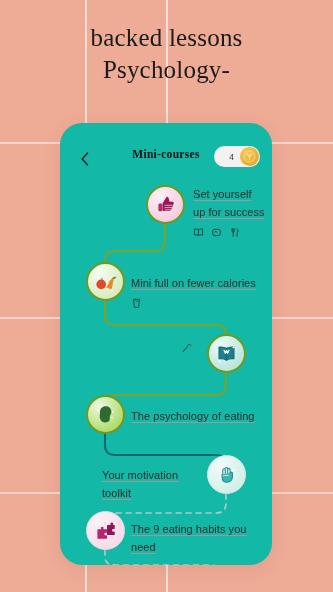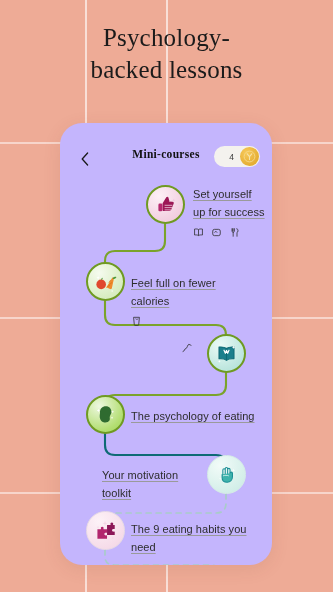--- a/index.html
+++ b/index.html
@@ -29,21 +29,21 @@
     text-align:center;
     font-family:"Liberation Serif", serif;
     font-size:25px; line-height:1.28; color:#1b1b1b; letter-spacing:.2px;
     padding:0 22px;
   }
 
   
   .phone-card {
     position:absolute; z-index:4;
     left:60px; top:123px; width:212px; height:442px;
-    background:#c4b5fd; border-radius:22px;
+    background:#14b8a6; border-radius:22px;
     box-shadow:0 4px 18px rgba(120,60,40,.10);
     overflow:hidden;
   }
 
   
   .app-header { position:absolute; left:0; top:22px; width:100%; height:30px; }
   .back-chevron {
     position:absolute; left:18px; top:4px; width:14px; height:20px;
     display:flex; align-items:center; justify-content:center;
     color:#1a1a1a;
@@ -125,22 +125,22 @@
 <div class="bg-grid">
   <div class="grid-noise"></div>
   <div class="grid-v v1"></div>
   <div class="grid-v v2"></div>
   <div class="grid-h h1"></div>
   <div class="grid-h h2"></div>
   <div class="grid-h h3"></div>
 </div>
 
 <div class="headline">
+  <div>backed lessons</div>
   <div>Psychology-</div>
-  <div>backed lessons</div>
 </div>
 
 <div class="phone-card">
 
   <div class="app-header">
     <div class="back-chevron">
       <svg width="8" height="14" viewBox="0 0 8 14" fill="none">
         <path d="M6.6 1 1.2 7l5.4 6" stroke="#1a1a1a" stroke-width="1.3" stroke-linecap="round" stroke-linejoin="round"></path>
       </svg>
     </div>
@@ -203,21 +203,21 @@
       <circle cx="8.5" cy="16" r="5" fill="#e0482f"></circle>
       <path d="M8.5 11.4c-.2-1.3.5-2.1 1.7-2.3-.2 1.3-.7 2-1.7 2.3z" fill="#4e9a3a"></path>
       <path d="M13.5 19.8 20 9.2c.4-.7 1.4-.5 1.5.3l.1 1.3-2 9.1c-.2.9-1.1 1.3-1.9.9l-3.8-1.8c-.5-.2-.6-.8-.4-1.2z" fill="#ef8a2c"></path>
       <path d="M18.3 11.6l-1.6 2.3M19.5 14.2l-2 1.6M17.2 17.2l-1.7.9" stroke="#d8721d" stroke-width=".8" stroke-linecap="round"></path>
       <path d="M20.4 9.3c1.3-1.3 2.6-1.6 4-1.1-.5 1.4-1.9 2.3-3.4 2.3z" fill="#4e9a3a"></path>
       <path d="M5.3 7.3l.5 1.3 1.3.5-1.3.5-.5 1.3-.5-1.3-1.3-.5 1.3-.5z" fill="#fff"></path>
       <path d="M19.9 21.6l.35.95.95.35-.95.35-.35.95-.35-.95-.95-.35.95-.35z" fill="#fff"></path>
     </svg>
   </div>
   <div class="label l2">
-    <span class="txt">Feel full on fewer calories</span>
+    <span class="txt">Mini full on fewer calories</span>
     <div class="sub-icon">
       <svg width="11" height="12" viewBox="0 0 14 15">
         <path d="M3.3 2.8h7.4l-.9 9.4a1 1 0 0 1-1 .9H5.2a1 1 0 0 1-1-.9z" fill="none" stroke="#2d2d2d" stroke-width="1" stroke-linejoin="round"></path>
         <path d="M6.1 4.9c.9.7 1.9.7 2.8 0" fill="none" stroke="#2d2d2d" stroke-width=".9" stroke-linecap="round"></path>
       </svg>
     </div>
   </div>
 
   <div class="node n3">
     <svg width="25" height="25" viewBox="0 0 26 26">

